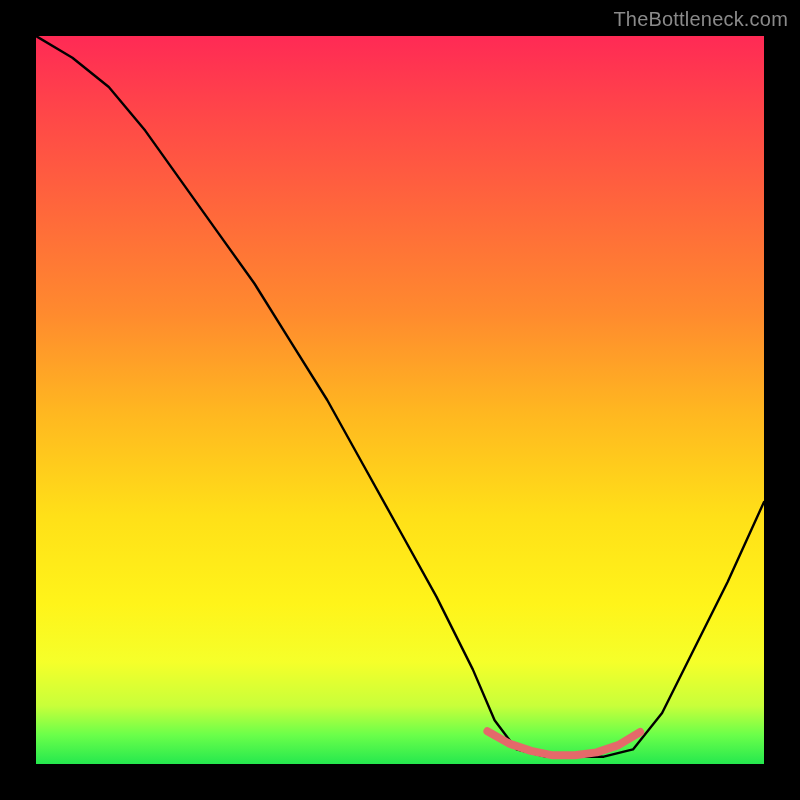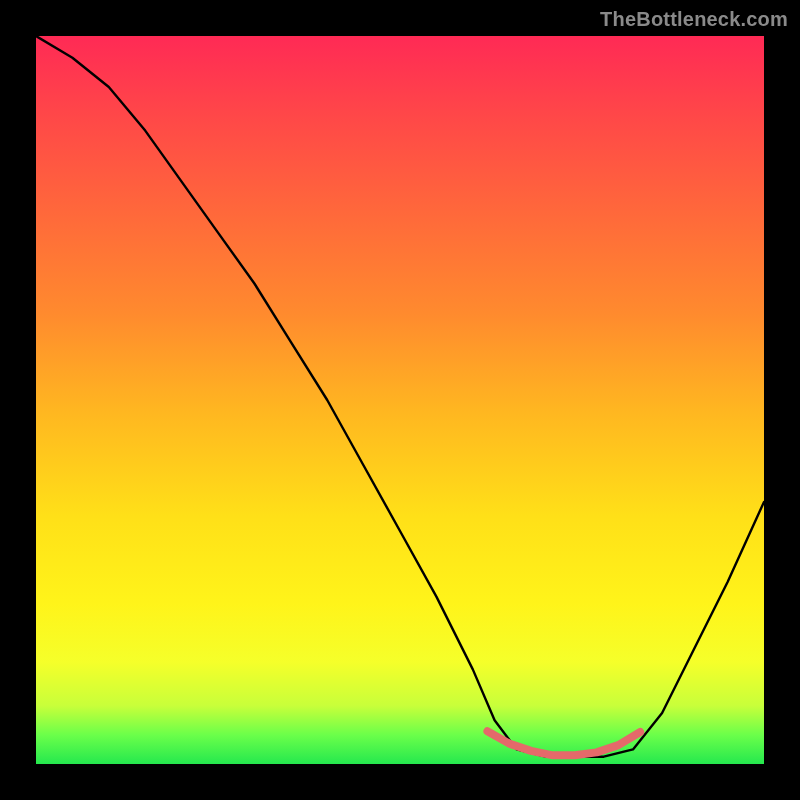--- a/index.html
+++ b/index.html
@@ -8,21 +8,20 @@
     width: 800px;
     height: 800px;
     background: #000;
     overflow: hidden;
     font-family: Arial, Helvetica, sans-serif;
   }
   .stage {
     position: relative;
     width: 800px;
     height: 800px;
-    font-weight: bold;
   }
   .plot-area {
     position: absolute;
     left: 36px;
     top: 36px;
     width: 728px;
     height: 728px;
     
     background: linear-gradient(
       to bottom,

